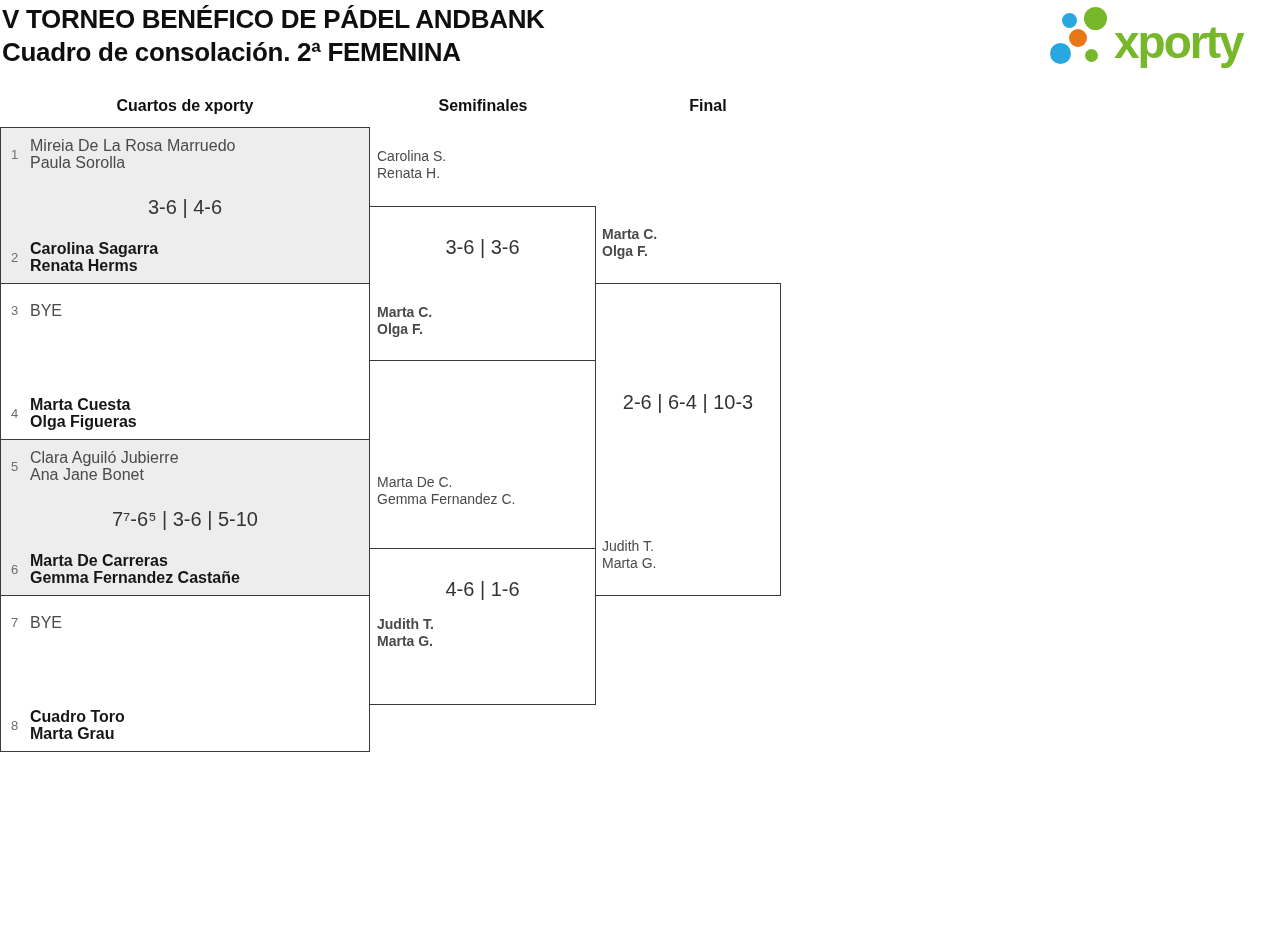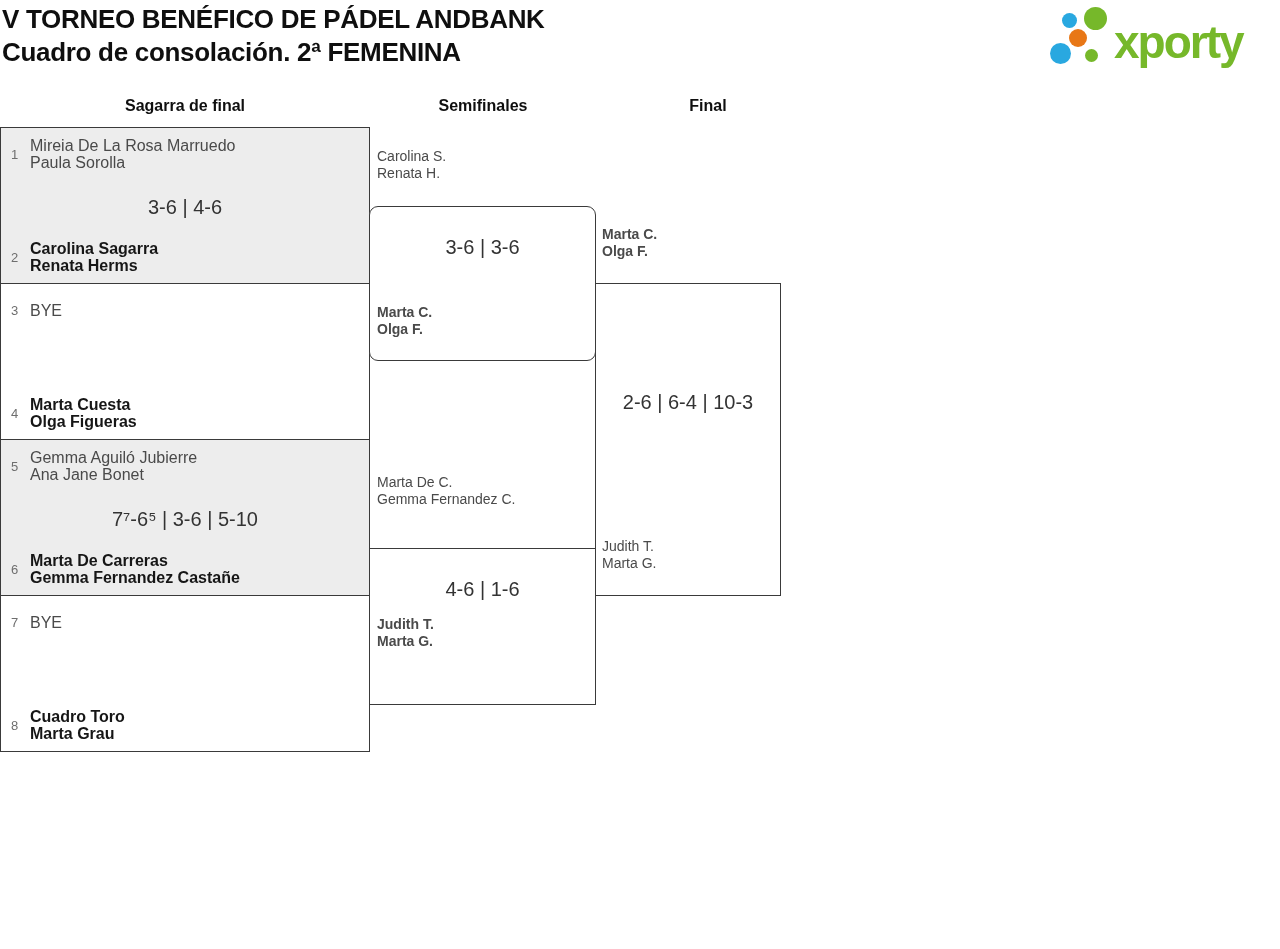--- a/index.html
+++ b/index.html
@@ -23,21 +23,21 @@
   .col-header{position:absolute;top:97px;font-size:16px;font-weight:700;color:#0f0f0f;text-align:center;}
   .h1{left:0;width:370px;}
   .h2{left:370px;width:226px;}
   .h3{left:595px;width:226px;}
   
   .box{position:absolute;border:1px solid #3a3a3a;box-sizing:border-box;background:#fff;}
   .grey{background:#ededed;}
   .qf{left:0;width:370px;height:157px;}
   .qf1{top:127px;} .qf2{top:283px;} .qf3{top:439px;} .qf4{top:595px;}
   .sf{left:369px;width:227px;}
-  .sf1{top:206px;height:155px;border-radius:9px;}
+  .sf1{top:206px;height:155px;}
   .sf2{top:548px;height:157px;}
   .final{left:595px;top:283px;width:186px;height:313px;}
   
   .slot{position:absolute;left:8px;right:8px;height:36px;display:flex;align-items:center;}
   .slot-top{top:8px;} .slot-bot{top:111px;}
   .seed{flex:none;width:19px;font-size:13px;color:#6e6e6e;padding-left:2px;}
   .team{font-size:16px;line-height:17px;color:#4a4a4a;}
   .team .ln{display:block;}
   .winner{font-weight:700;color:#161616;}
   .score{position:absolute;left:0;right:0;text-align:center;font-size:20px;
@@ -67,21 +67,21 @@
 
   <a class="logo">
     <span class="dot dot-blue-sm"></span>
     <span class="dot dot-green-lg"></span>
     <span class="dot dot-orange"></span>
     <span class="dot dot-blue-lg"></span>
     <span class="dot dot-green-sm"></span>
     <span class="logo-text">xporty</span>
   </a>
 
-  <div class="col-header h1">Sagarra de final</div>
+  <div class="col-header h1">Cuartos de xporty</div>
   <div class="col-header h2">Semifinales</div>
   <div class="col-header h3">Final</div>
 
   <div class="box qf qf1 grey">
     <div class="slot slot-top">
       <span class="seed">1</span>
       <span class="team">
         <span class="ln">Mireia De La Rosa Marruedo</span>
         <span class="ln">Paula Sorolla</span>
       </span>
@@ -111,21 +111,21 @@
         <span class="ln">Marta Cuesta</span>
         <span class="ln">Olga Figueras</span>
       </span>
     </div>
   </div>
 
   <div class="box qf qf3 grey">
     <div class="slot slot-top">
       <span class="seed">5</span>
       <span class="team">
-        <span class="ln">Gemma Aguiló Jubierre</span>
+        <span class="ln">Clara Aguiló Jubierre</span>
         <span class="ln">Ana Jane Bonet</span>
       </span>
     </div>
     <div class="score qf-score">7⁷-6⁵ | 3-6 | 5-10</div>
     <div class="slot slot-bot">
       <span class="seed">6</span>
       <span class="team winner">
         <span class="ln">Marta De Carreras</span>
         <span class="ln">Gemma Fernandez Castañe</span>
       </span>

